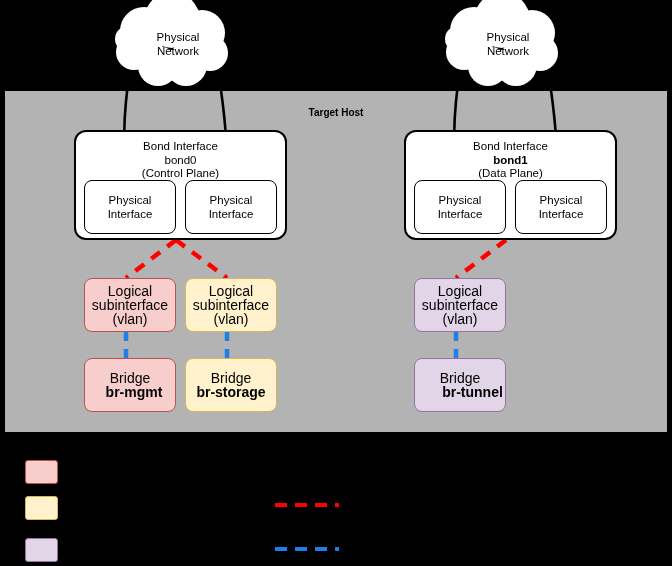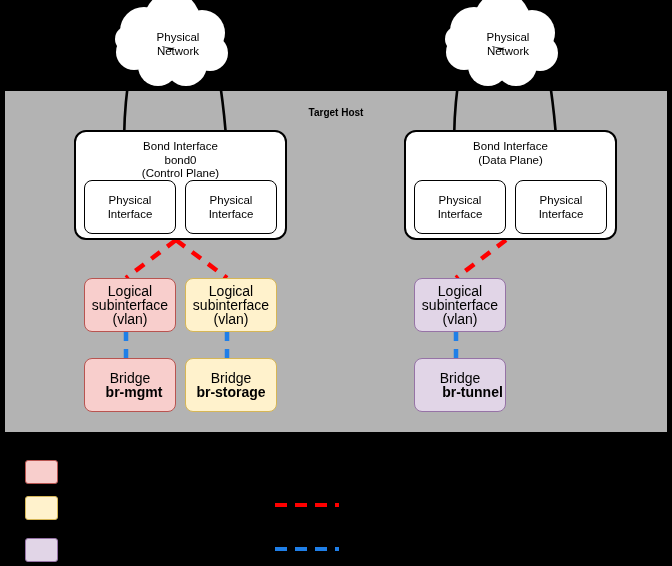--- a/index.html
+++ b/index.html
@@ -111,20 +111,21 @@
         <div>Physical</div>
         <div>Interface</div>
       </div>
       <div class="node phys-box" style="left: 181px; top: 180px; width: 92px; height: 54px;">
         <div>Physical</div>
         <div>Interface</div>
       </div>
       <div class="node bond-box" style="left: 400px; top: 130px; width: 213px; height: 110px;">
         <div class="bond-title">
           <div>Bond Interface</div>
+          <div style="font-weight: bold;">bond1</div>
           <div>(Data Plane)</div>
         </div>
       </div>
       <div class="node phys-box" style="left: 410px; top: 180px; width: 92px; height: 54px;">
         <div>Physical</div>
         <div>Interface</div>
       </div>
       <div class="node phys-box" style="left: 511px; top: 180px; width: 92px; height: 54px;">
         <div>Physical</div>
         <div>Interface</div>

